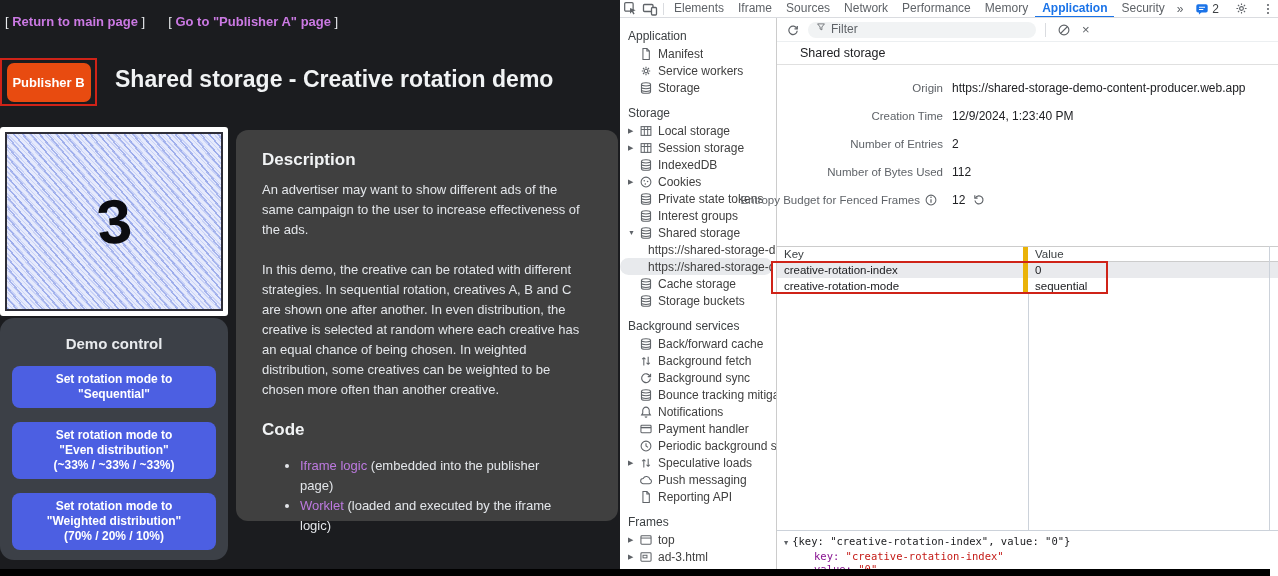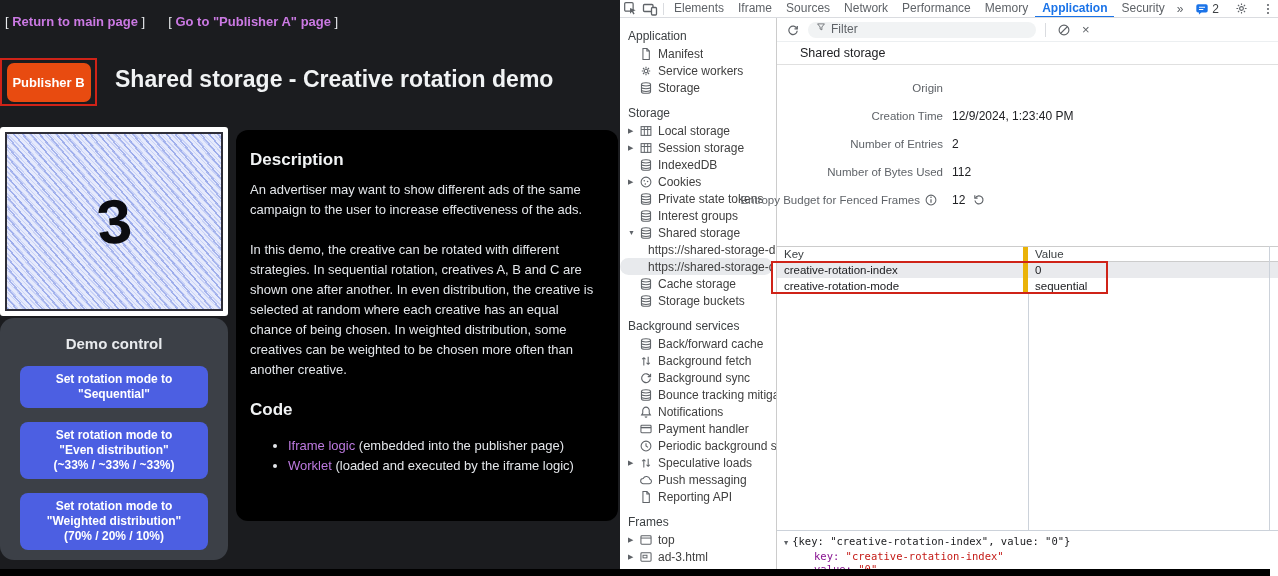--- a/index.html
+++ b/index.html
@@ -16,23 +16,23 @@
   .pub-btn{background:#e84b10;color:#fff;font-weight:bold;font-size:13px;border:none;border-radius:7px;width:84px;height:39px;font-family:inherit;cursor:pointer}
   .page-title{position:absolute;left:115px;top:66px;font-size:23px;font-weight:bold;color:#f1f3f4;white-space:nowrap}
   .creative{position:absolute;left:0;top:127px;width:228px;height:189px;background:#fff;border-radius:3px;padding:5px}
   .creative-inner{width:100%;height:100%;border:2px solid #2e2e38;background-color:#e6eafc;
     background-image:repeating-linear-gradient(50deg,rgba(116,138,225,.55) 0 1.6px,transparent 1.6px 6.5px),
                      repeating-linear-gradient(46deg,rgba(150,168,238,.35) 0 1px,transparent 1px 3.8px);
     display:flex;align-items:center;justify-content:center}
   .creative-num{font-size:62px;font-weight:bold;color:#0c0c10;transform:rotate(-5deg)}
   .demo-panel{position:absolute;left:0;top:318px;width:228px;height:242px;background:#3c4047;border-radius:14px}
   .demo-title{text-align:center;padding-top:17px;font-size:15px;font-weight:bold;color:#e8eaed}
-  .demo-btn{display:block;width:188px;margin:14px auto 0;background:#4c5fe2;border:none;border-radius:8px;color:#fff;font-weight:bold;font-size:12px;line-height:15px;padding:6px 2px;font-family:inherit;text-align:center;cursor:pointer}
+  .demo-btn{display:block;width:204px;margin:14px auto 0;background:#4c5fe2;border:none;border-radius:8px;color:#fff;font-weight:bold;font-size:12px;line-height:15px;padding:6px 2px;font-family:inherit;text-align:center;cursor:pointer}
   .demo-btn span{display:block}
-  .desc-panel{position:absolute;left:236px;top:130px;width:382px;height:391px;background:#000000;border-radius:12px;padding:20px 14px;color:#e3e6ea}
+  .desc-panel{position:absolute;left:236px;top:130px;width:382px;height:391px;background:#404040;border-radius:12px;padding:20px 26px;color:#e3e6ea}
   .desc-panel h2{font-size:17px;font-weight:bold;color:#f1f3f4;margin:0 0 10px}
   .desc-panel p{font-size:13px;line-height:20px;margin:0 0 20px}
   .desc-panel ul{margin:16px;padding-left:22px}
   .desc-panel li{font-size:13px;line-height:20px}
   .code-link{color:#bd7ae0;text-decoration:none}
 
   
   .devtools{position:absolute;left:620px;top:0;width:658px;height:576px;background:#fff;color:#202124;font-size:12px}
   .tabbar{position:absolute;top:0;left:0;right:0;height:18px;display:flex;align-items:center;border-bottom:1px solid #dadce0;background:#fff;overflow:hidden}
   .tb-icon{width:20px;height:18px;display:flex;align-items:center;justify-content:center;flex:none;cursor:pointer}
@@ -498,20 +498,23 @@
         <span class="tool-x">×</span>
       </div>
 
       <div class="title-row">
         <span class="panel-title">Shared storage</span>
       </div>
 
       <div class="metadata" id="metadata">
           <div class="md-row">
             <span class="md-label">Origin</span>
+            <span class="md-value">
+              <span>https://shared-storage-demo-content-producer.web.app</span>
+            </span>
           </div>
           <div class="md-row">
             <span class="md-label">Creation Time</span>
             <span class="md-value">
               <span>12/9/2024, 1:23:40 PM</span>
             </span>
           </div>
           <div class="md-row">
             <span class="md-label">Number of Entries</span>
             <span class="md-value">

